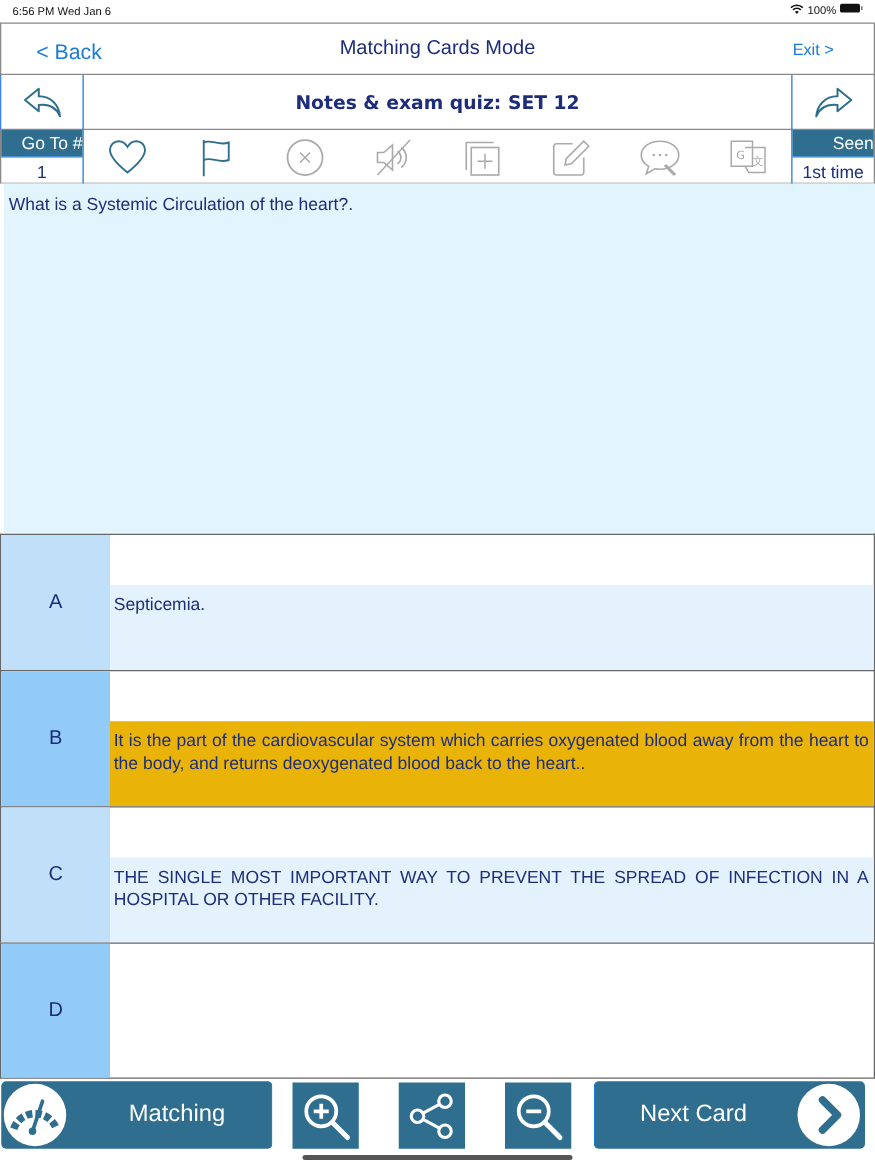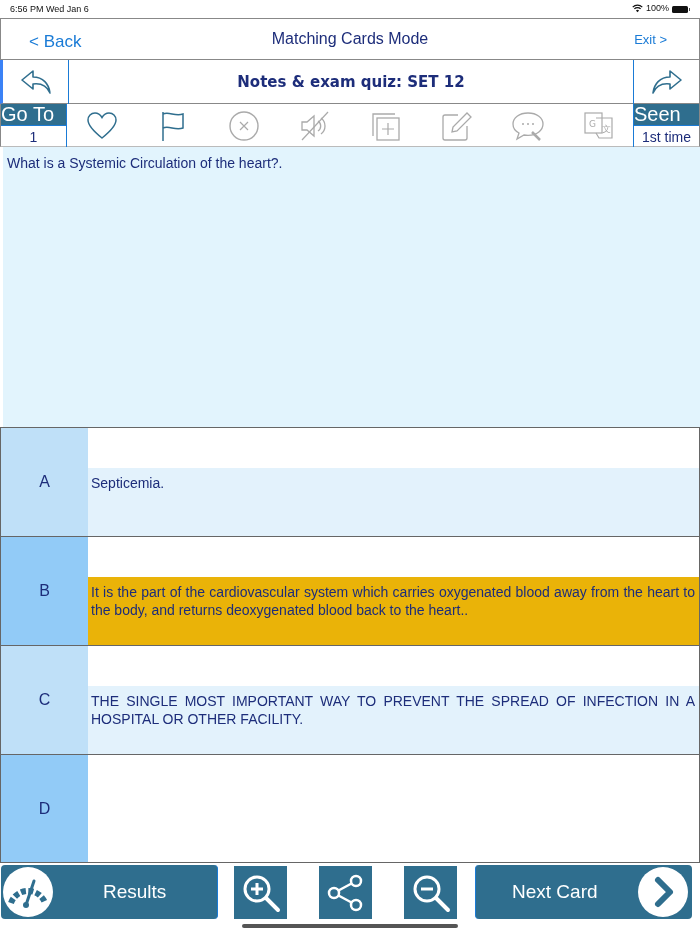--- a/index.html
+++ b/index.html
@@ -1,36 +1,36 @@
 <!DOCTYPE html>
 <html><head>
   <meta charset="utf-8">
   <style>
     * { box-sizing: border-box; margin: 0; padding: 0; }
     body { width: 700px; height: 934px; background: #ffffff; font-family: "Liberation Sans", sans-serif; position: relative; overflow: hidden; }
 
     .status-bar { position: absolute; top: 0; left: 0; width: 700px; height: 18px; font-size: 9px; color: #111; }
     .status-bar .time { position: absolute; left: 10px; top: 4px; }
-    .status-bar .right { position: absolute; right: 12px; top: 3px; display: flex; align-items: flex-end; gap: 3px; }
+    .status-bar .right { position: absolute; right: 12px; top: 3px; display: flex; align-items: flex-start; gap: 3px; }
     .battery { width: 16px; height: 7px; background: #111; border-radius: 1.5px; position: relative; }
     .battery:after { content: ""; position: absolute; right: -2px; top: 2px; width: 1px; height: 3px; background: #555; }
 
     .nav-bar { position: absolute; top: 18px; left: 0; width: 700px; height: 42px; border-top: 1px solid #888; border-bottom: 1px solid #888; border-left: 1px solid #888; border-right: 1px solid #888; }
     .nav-bar .back { position: absolute; left: 28px; top: 13px; font-size: 17px; color: #1a7bd6; }
     .nav-bar .title { position: absolute; left: 0; right: 0; top: 11px; text-align: center; font-size: 16px; color: #1d2d7a; }
     .nav-bar .exit { position: absolute; right: 32px; top: 13px; font-size: 13px; color: #1a7bd6; }
 
-    .set-bar { position: absolute; top: 60px; left: 0; width: 700px; height: 44px; border-bottom: 1px solid #888; border-left: 3px solid #3b82f6; border-right: 1px solid #888; }
+    .set-bar { position: absolute; top: 60px; left: 0; width: 700px; height: 44px; border-bottom: 1px solid #888; border-left: 1px solid #3b82f6; border-right: 1px solid #888; }
     .set-bar .prev { position: absolute; left: 0; top: 0; width: 66px; height: 44px; border-right: 1.5px solid #1a7bd6; display: flex; align-items: center; justify-content: center; }
     .set-bar .next { position: absolute; right: 0; top: 0; width: 66px; height: 44px; border-left: 1.5px solid #1a7bd6; display: flex; align-items: center; justify-content: center; }
     .set-bar .set-title { position: absolute; left: 66px; right: 66px; top: 13px; text-align: center; font-family: "DejaVu Sans", sans-serif; font-weight: bold; font-size: 15px; color: #1d2d7a; }
 
     .tool-bar { position: absolute; top: 104px; left: 0; width: 700px; height: 43px; border-bottom: 1px solid #bbb; border-left: 1px solid #888; border-right: 1px solid #888; }
     .goto { position: absolute; left: 0; top: 0; width: 66px; height: 43px; border-right: 1.5px solid #1a7bd6; }
-    .goto .lbl, .seen .lbl { height: 21px; background: #2f6e8e; color: #fff; font-size: 20px; text-align: left; line-height: 21px; }
+    .goto .lbl, .seen .lbl { height: 21px; background: #2f6e8e; color: #fff; font-size: 14px; text-align: right; line-height: 21px; }
     .goto .val, .seen .val { height: 22px; color: #1d2d7a; font-size: 14px; text-align: center; line-height: 22px; border-top: 1px solid #1a7bd6; }
     .seen { position: absolute; right: 0; top: 0; width: 66px; height: 43px; border-left: 1.5px solid #1a7bd6; }
     .icon-btn { position: absolute; top: 5px; width: 36px; height: 34px; display: flex; align-items: center; justify-content: center; }
 
     .question { position: absolute; top: 147px; left: 3px; width: 697px; height: 280px; background: #e2f4fd; }
     .question .q-text { position: absolute; left: 4px; top: 8px; font-size: 14px; color: #1d2d7a; }
 
     .answers { position: absolute; top: 427px; left: 0; width: 700px; }
     .answer { position: relative; height: 109px; border: 1px solid #666; border-bottom: none; display: flex; }
     .answer:last-child { border-bottom: 1px solid #666; }
@@ -180,21 +180,21 @@
 
 <div class="bottom-bar">
   <div class="big-btn results-btn">
     <div class="circle" style="left:2px">
       <svg width="46" height="46" viewBox="0 0 46 46">
           <path d="M6 34 A18 18 0 0 1 40 34" fill="none" stroke="#2f6e8e" stroke-width="6" stroke-dasharray="5 2.5"></path>
           <path d="M21 36 L29 12" stroke="#2f6e8e" stroke-width="3" stroke-linecap="round"></path>
           <circle cx="21" cy="36" r="3" fill="#2f6e8e"></circle>
         </svg>
     </div>
-    <span class="label">Results</span>
+    <span class="label">Matching</span>
   </div>
 
   <div class="small-btn" style="left:234px">
     <svg width="44" height="44" viewBox="0 0 44 44">
         <circle cx="18" cy="18" r="12" fill="none" stroke="#fff" stroke-width="3"></circle>
         <path d="M27 27 L39 39" stroke="#fff" stroke-width="4" stroke-linecap="round"></path>
         <path d="M18 12 L18 24 M12 18 L24 18" stroke="#fff" stroke-width="3"></path>
       </svg>
   </div>
   <div class="small-btn" style="left:319px">

